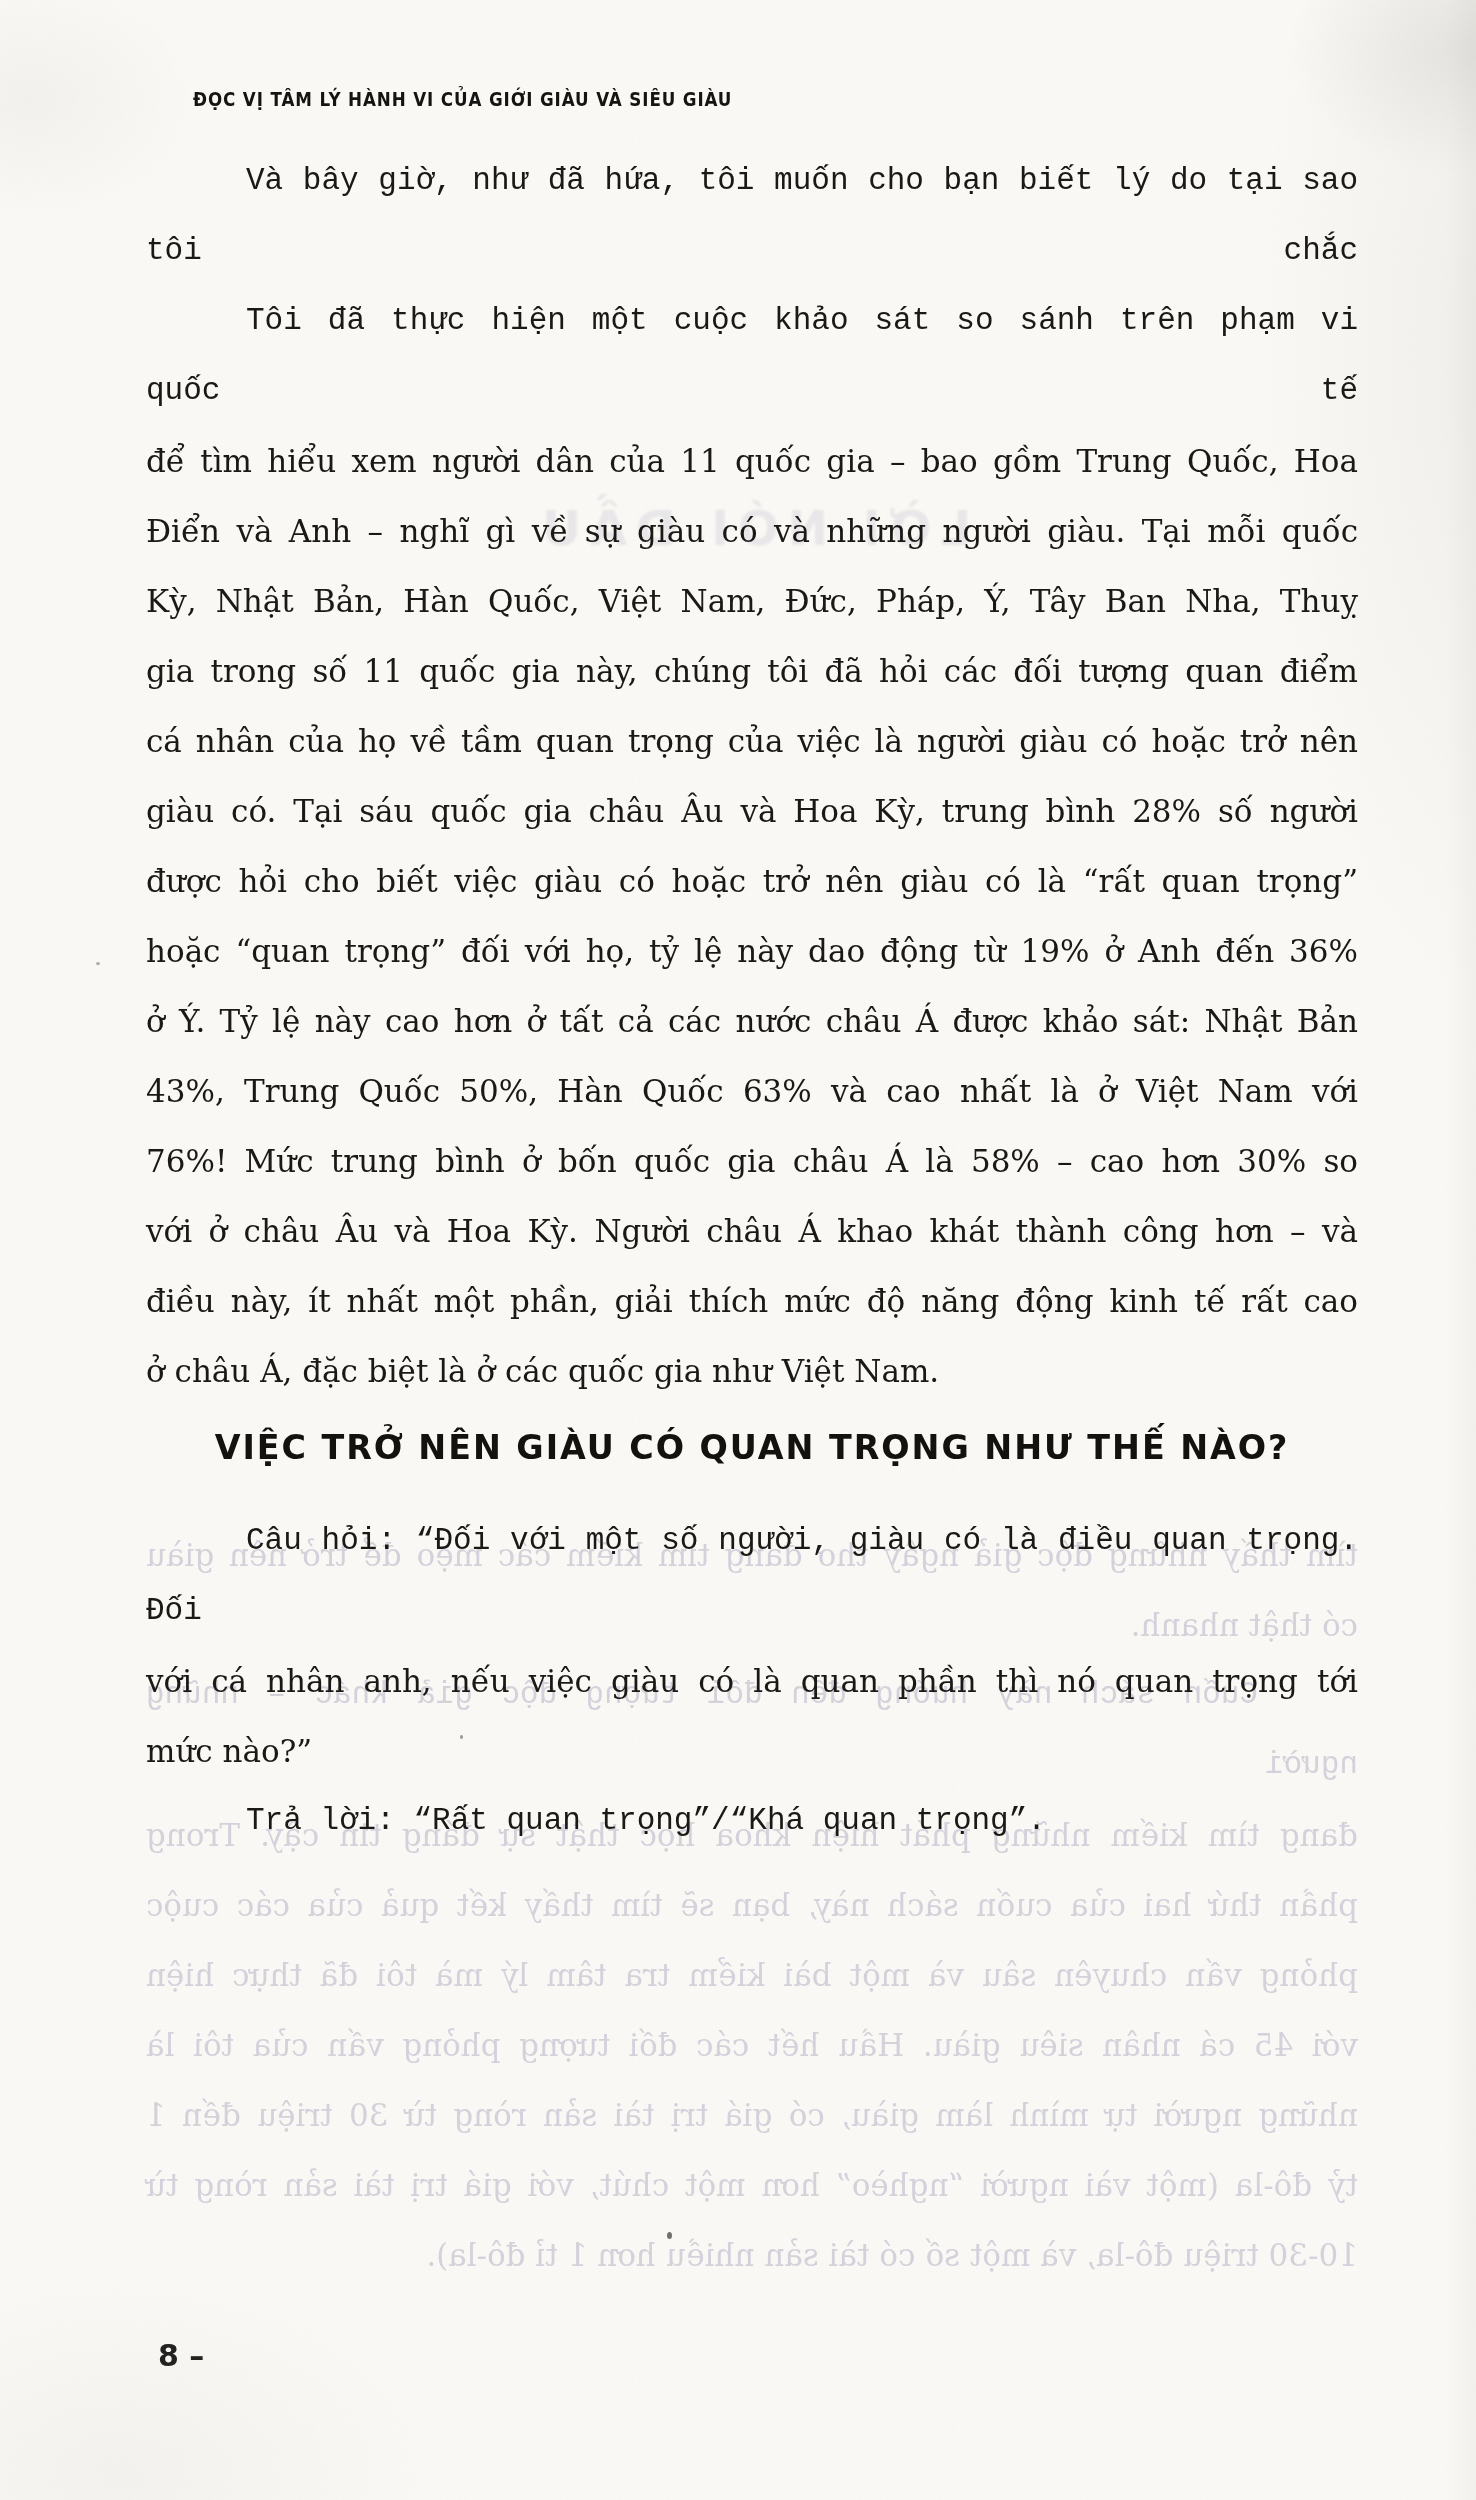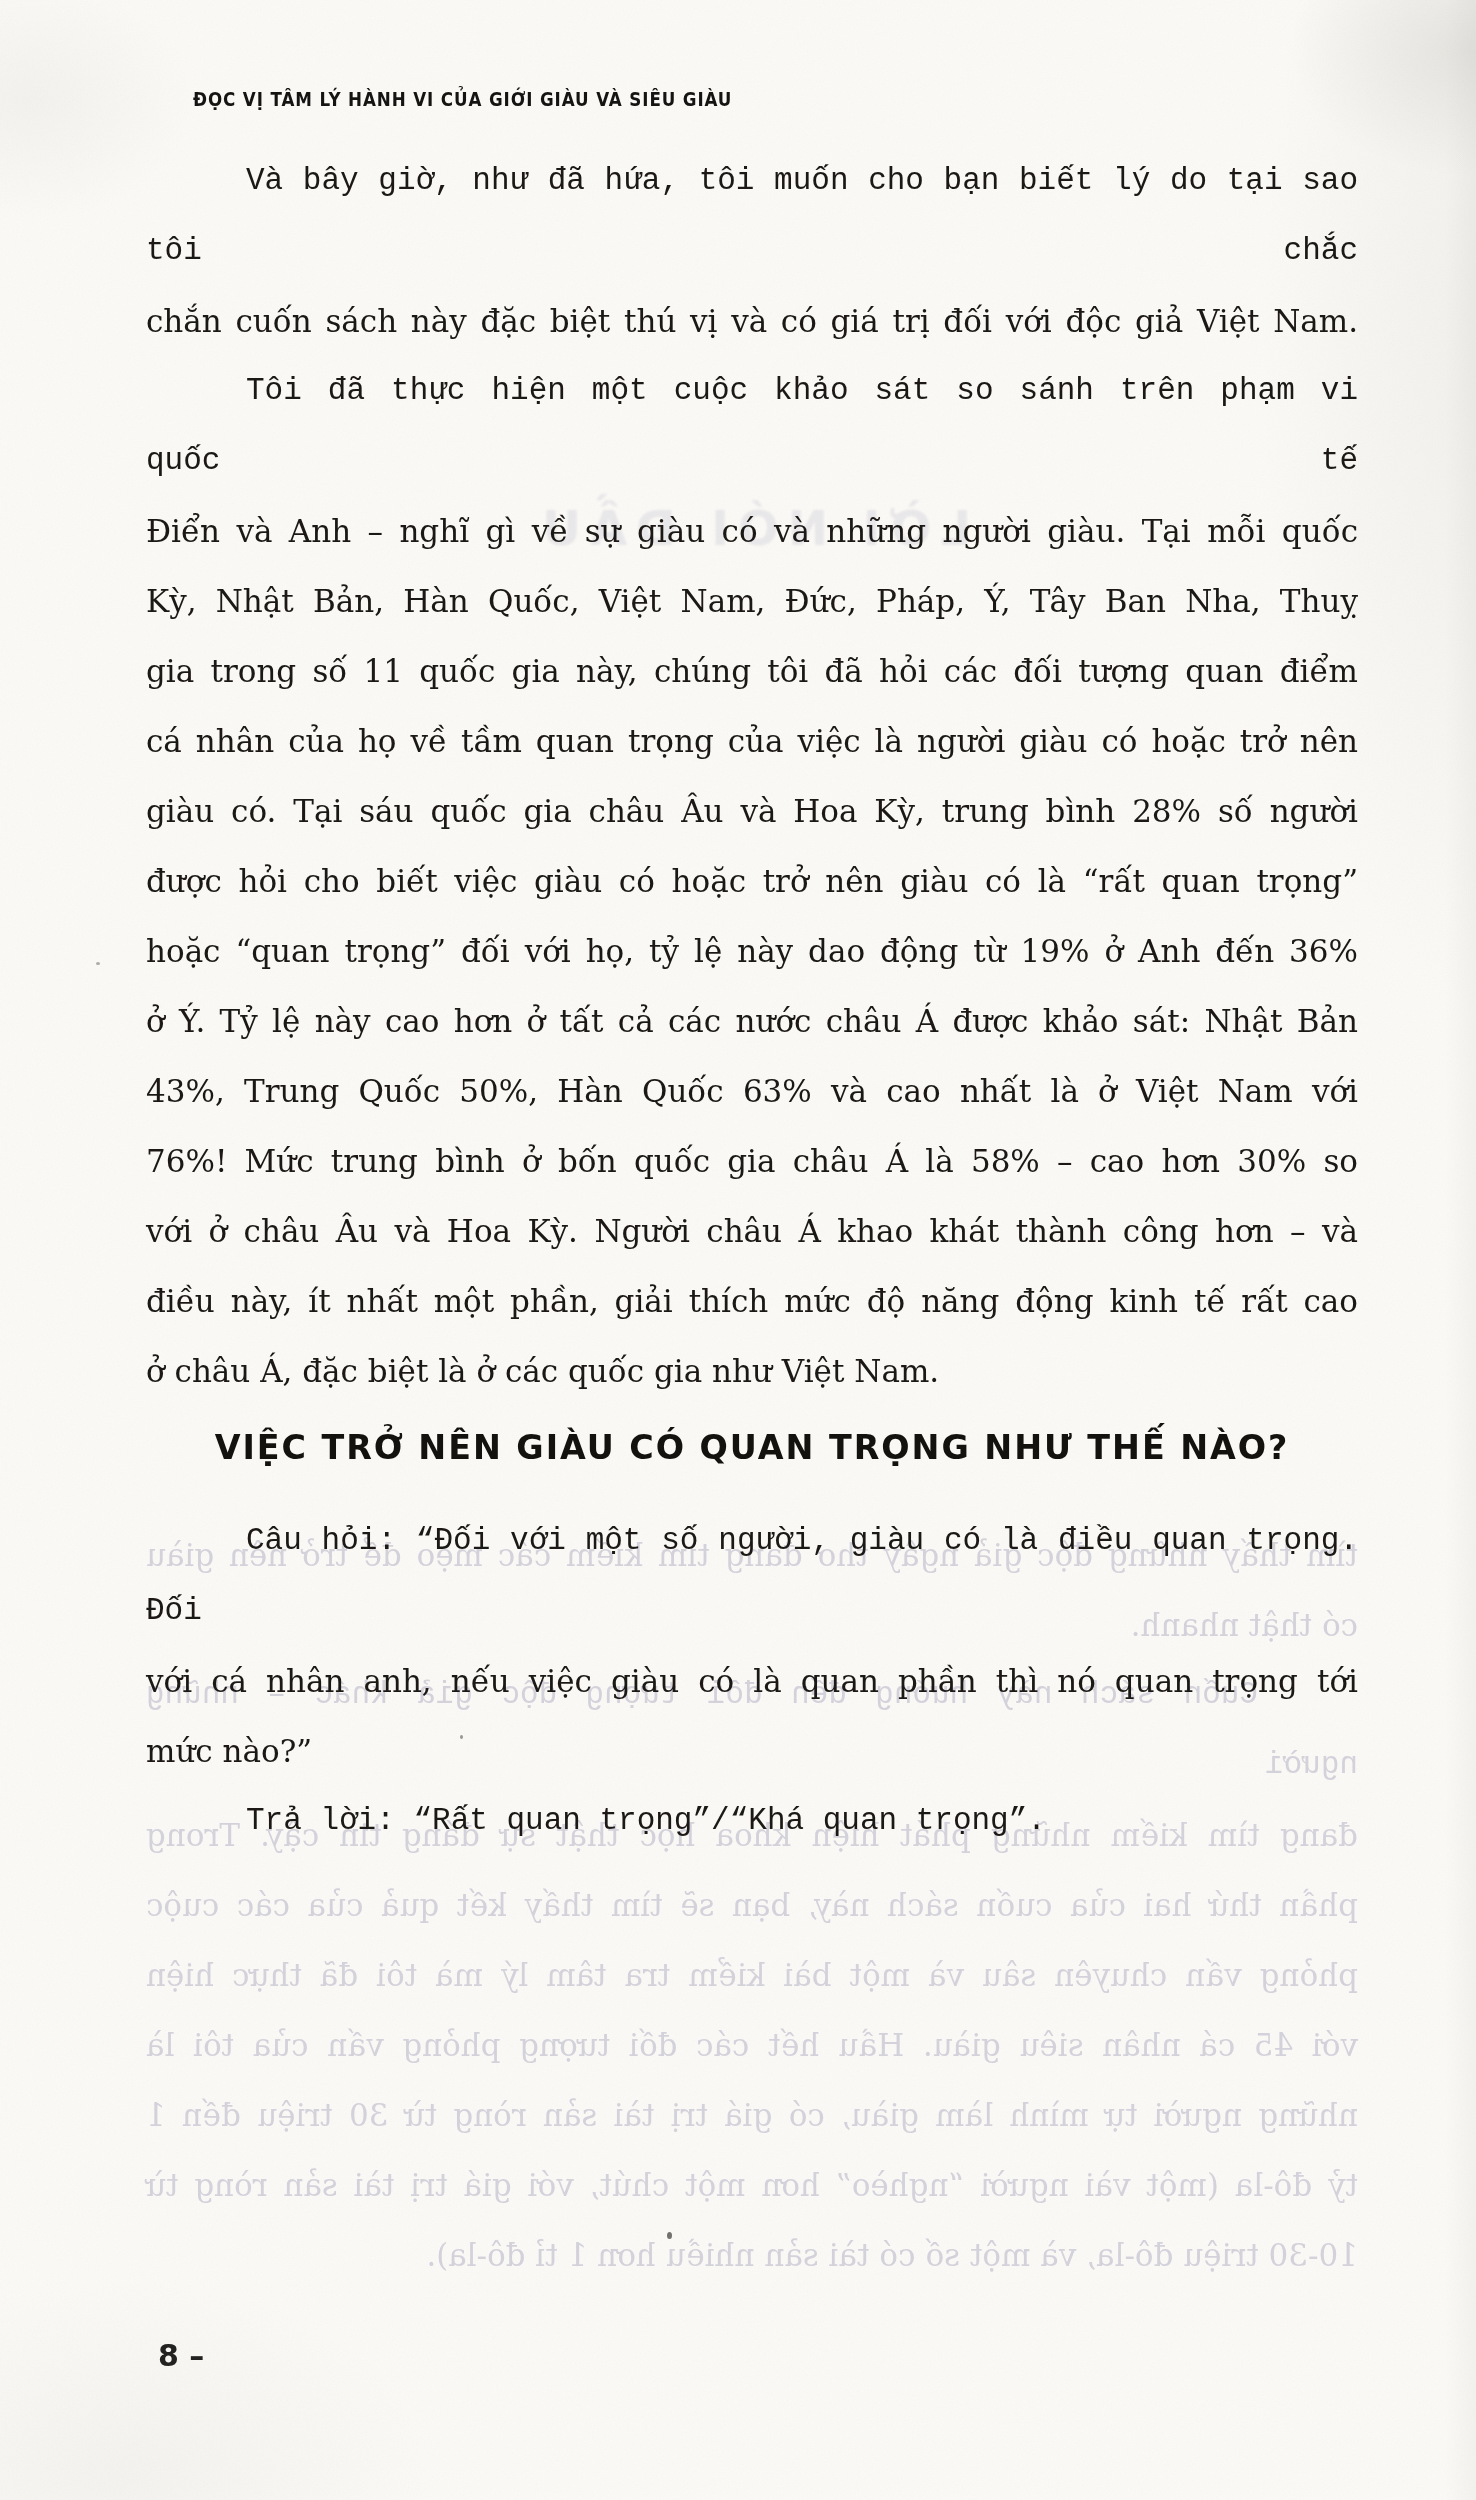--- a/index.html
+++ b/index.html
@@ -116,22 +116,22 @@
       <div class="line">tỷ đô-la (một vài người “nghèo” hơn một chút, với giá trị tài sản ròng từ</div>
       <div class="line lastline">10-30 triệu đô-la, và một số có tài sản nhiều hơn 1 tỉ đô-la).</div>
     </div>
 
   <div class="running-header">ĐỌC VỊ TÂM LÝ HÀNH VI CỦA GIỚI GIÀU VÀ SIÊU GIÀU</div>
 
   <div class="text-block">
     <div>
 
     <div class="line first">Và bây giờ, như đã hứa, tôi muốn cho bạn biết lý do tại sao tôi chắc</div>
-        <div class="line">chắn cuốn sách này đặc biệt thú vị và có giá trị đối với độc giả Việt Nam.</div>
         <div class="line first">Tôi đã thực hiện một cuộc khảo sát so sánh trên phạm vi quốc tế</div>
+        <div class="line">để tìm hiểu xem người dân của 11 quốc gia – bao gồm Trung Quốc, Hoa</div>
         <div class="line">Điển và Anh – nghĩ gì về sự giàu có và những người giàu. Tại mỗi quốc</div>
         <div class="line">Kỳ, Nhật Bản, Hàn Quốc, Việt Nam, Đức, Pháp, Ý, Tây Ban Nha, Thuỵ</div>
         <div class="line">gia trong số 11 quốc gia này, chúng tôi đã hỏi các đối tượng quan điểm</div>
         <div class="line">cá nhân của họ về tầm quan trọng của việc là người giàu có hoặc trở nên</div>
         <div class="line">giàu có. Tại sáu quốc gia châu Âu và Hoa Kỳ, trung bình 28% số người</div>
         <div class="line">được hỏi cho biết việc giàu có hoặc trở nên giàu có là “rất quan trọng”</div>
         <div class="line">hoặc “quan trọng” đối với họ, tỷ lệ này dao động từ 19% ở Anh đến 36%</div>
         <div class="line">ở Ý. Tỷ lệ này cao hơn ở tất cả các nước châu Á được khảo sát: Nhật Bản</div>
         <div class="line">43%, Trung Quốc 50%, Hàn Quốc 63% và cao nhất là ở Việt Nam với</div>
         <div class="line">76%! Mức trung bình ở bốn quốc gia châu Á là 58% – cao hơn 30% so</div>

